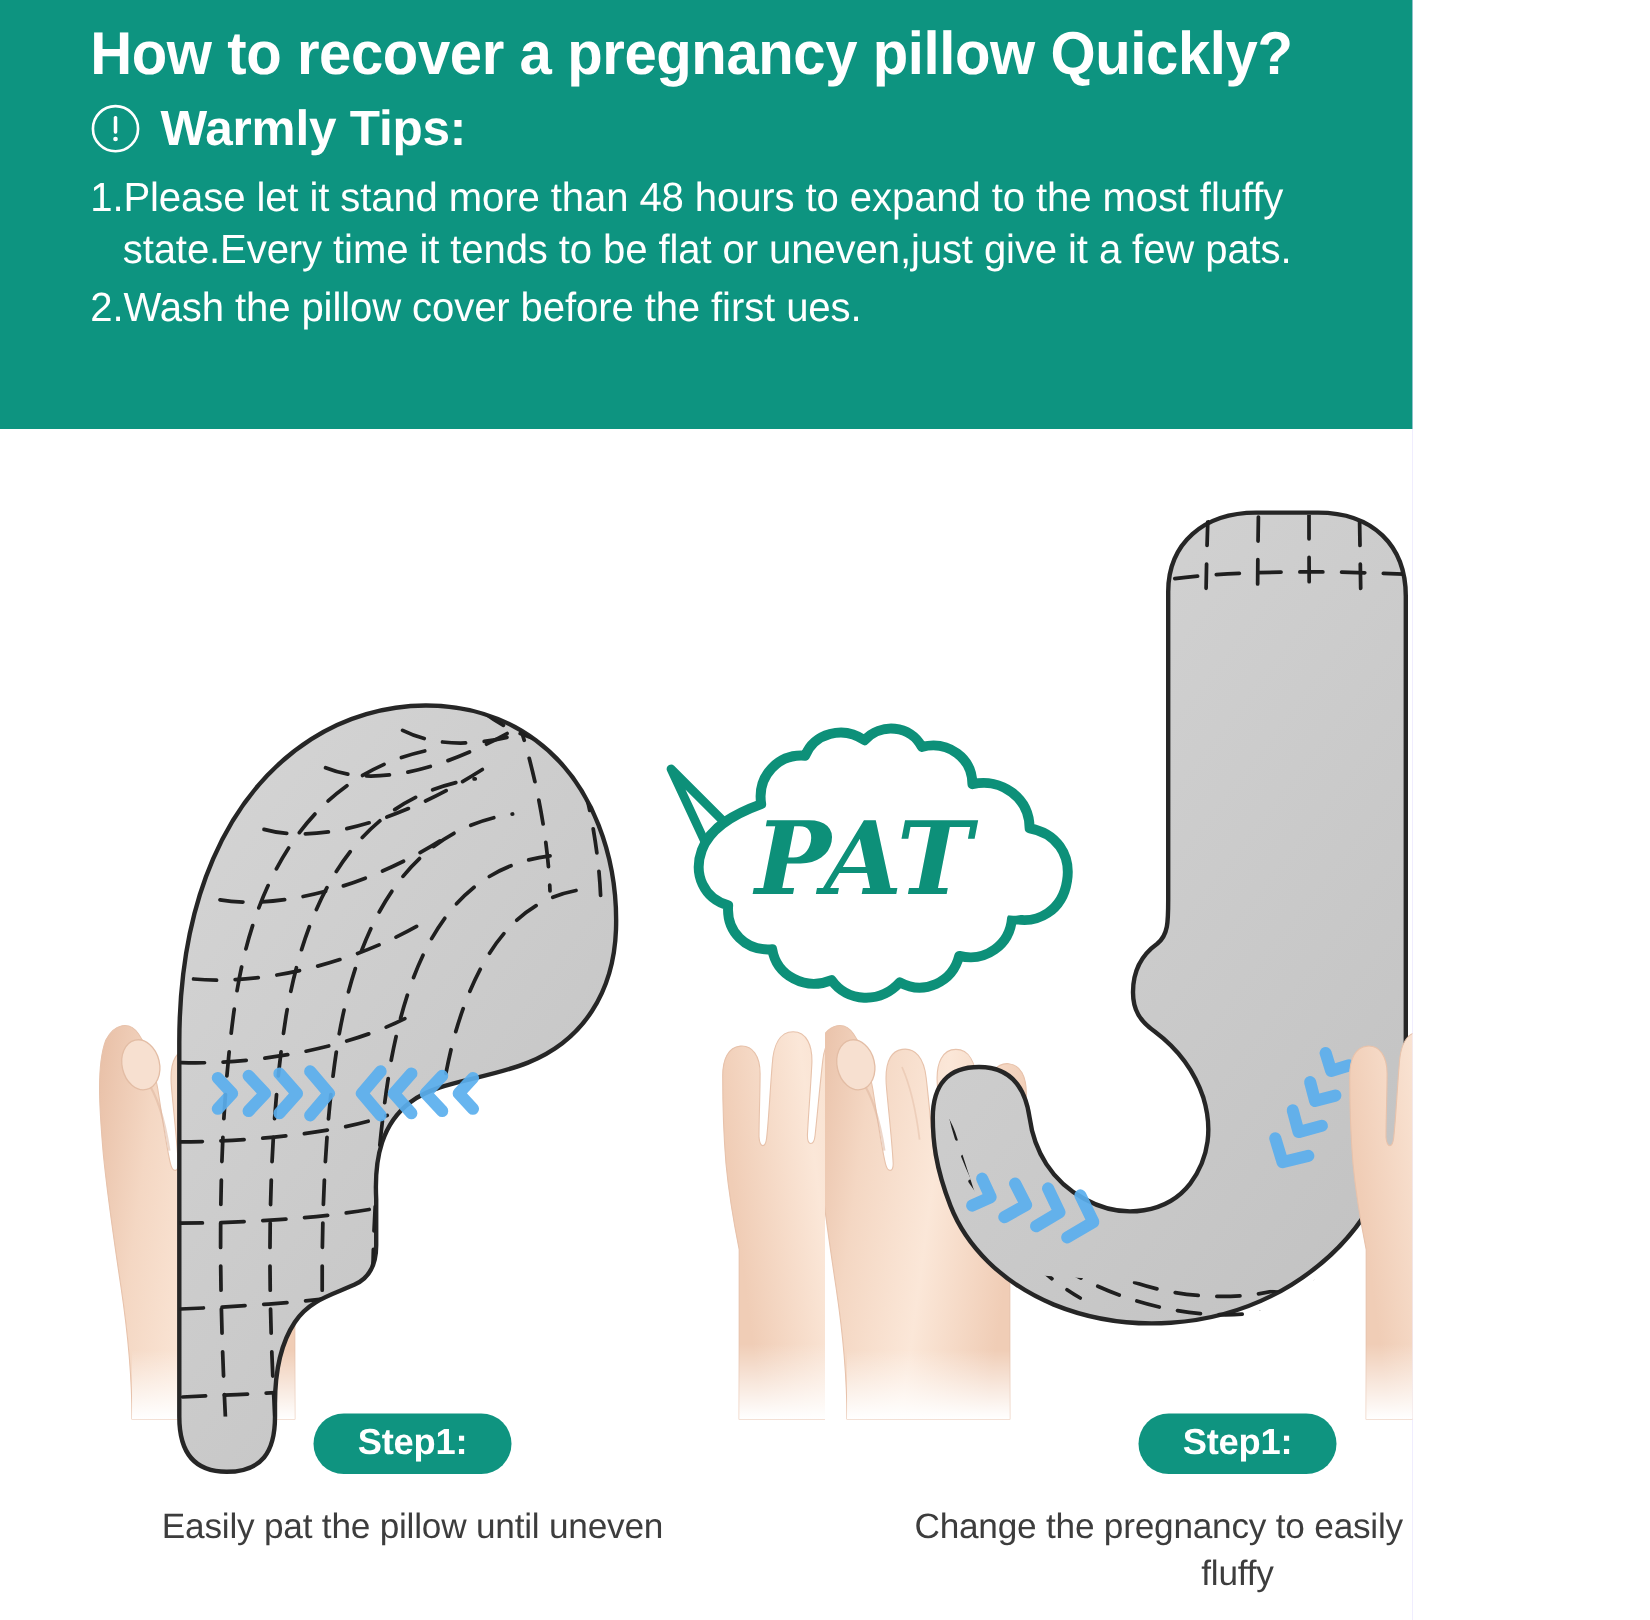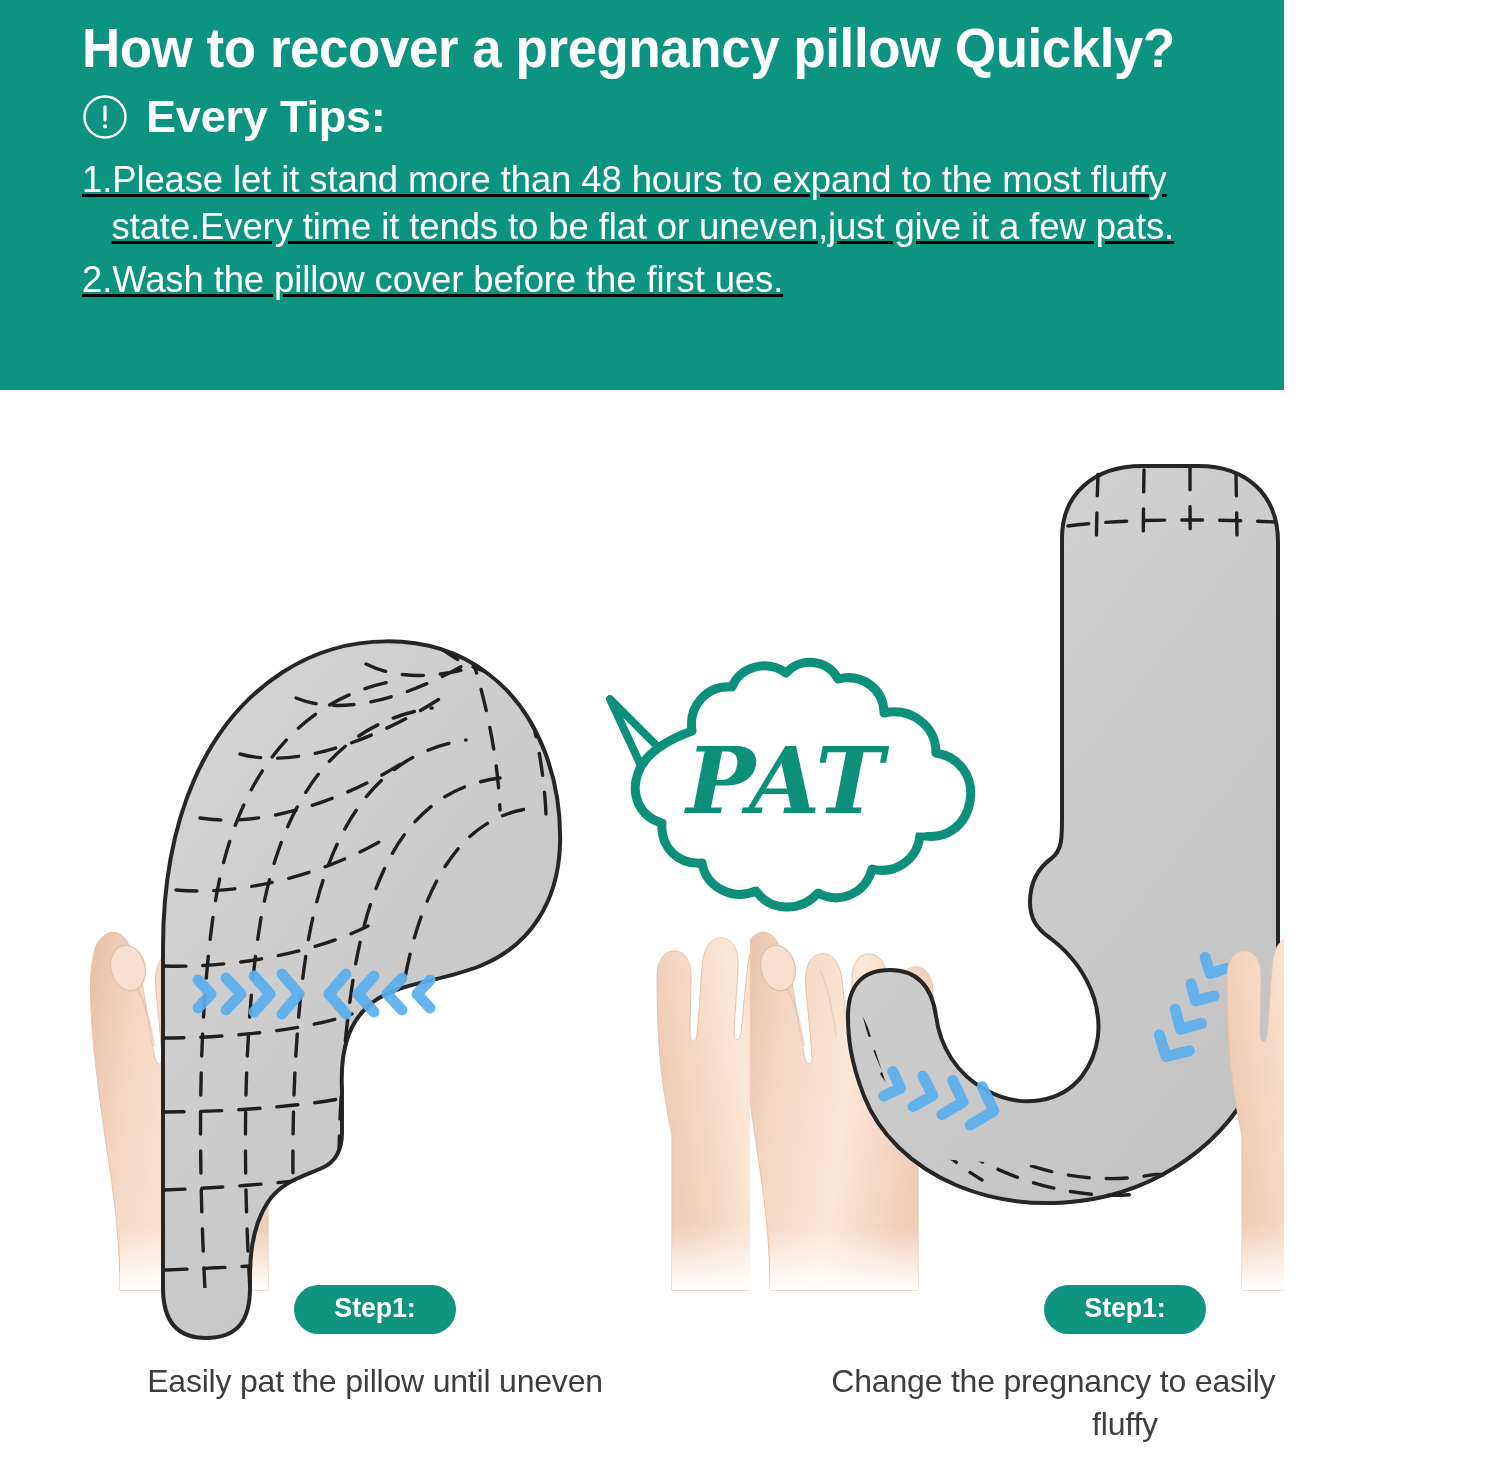--- a/index.html
+++ b/index.html
@@ -57,21 +57,20 @@
     color: #ffffff;
     font-size: 45px;
     font-weight: bold;
     letter-spacing: -0.2px;
     line-height: 1;
   }
   #tips-list {
     margin: 16px 0 14px 0;
     padding: 0;
     list-style: none;
-    text-decoration: underline;
   }
   .tip-item {
     color: #ffffff;
     font-size: 37px;
     line-height: 1.28;
     letter-spacing: -0.1px;
     margin-bottom: 6px;
     transform: scaleX(0.985);
     transform-origin: left center;
   }
@@ -113,21 +112,21 @@
     position: absolute;
     left: 0;
     top: 895px;
     width: 750px;
     text-align: center;
   }
   .step-badge {
     display: inline-block;
     background: #0f9480;
     color: #ffffff;
-    font-size: 27px;
+    font-size: 33px;
     font-weight: bold;
     padding: 9px 40px 11px 40px;
     border-radius: 34px;
     letter-spacing: -0.2px;
     line-height: 1.06;
   }
   .step-caption {
     margin-top: 26px;
     color: #3d3d3d;
     font-size: 32px;
@@ -162,21 +161,21 @@
   <div id="header-band">
 
     <h1 id="main-title">How to recover a pregnancy pillow Quickly?</h1>
 
     <div id="tips-heading-row">
       <svg id="warning-icon" viewBox="0 0 46 46">
         <circle cx="23" cy="23" r="20.5" fill="none" stroke="#ffffff" stroke-width="2.4"></circle>
         <rect x="21.4" y="11.5" width="3.2" height="16" rx="1.4" fill="#ffffff"></rect>
         <circle cx="23" cy="32.4" r="2.1" fill="#ffffff"></circle>
       </svg>
-      <span id="tips-heading-label">Every Tips:</span>
+      <span id="tips-heading-label">Warmly Tips:</span>
     </div>
 
     <ul id="tips-list">
       <li class="tip-item">
         <span>1.Please let it stand more than 48 hours to expand to the most fluffy</span>
         <span class="cont">state.Every time it tends to be flat or uneven,just give it a few pats.</span>
       </li>
       <li class="tip-item">
         <span>2.Wash the pillow cover before the first ues.</span>
       </li>

